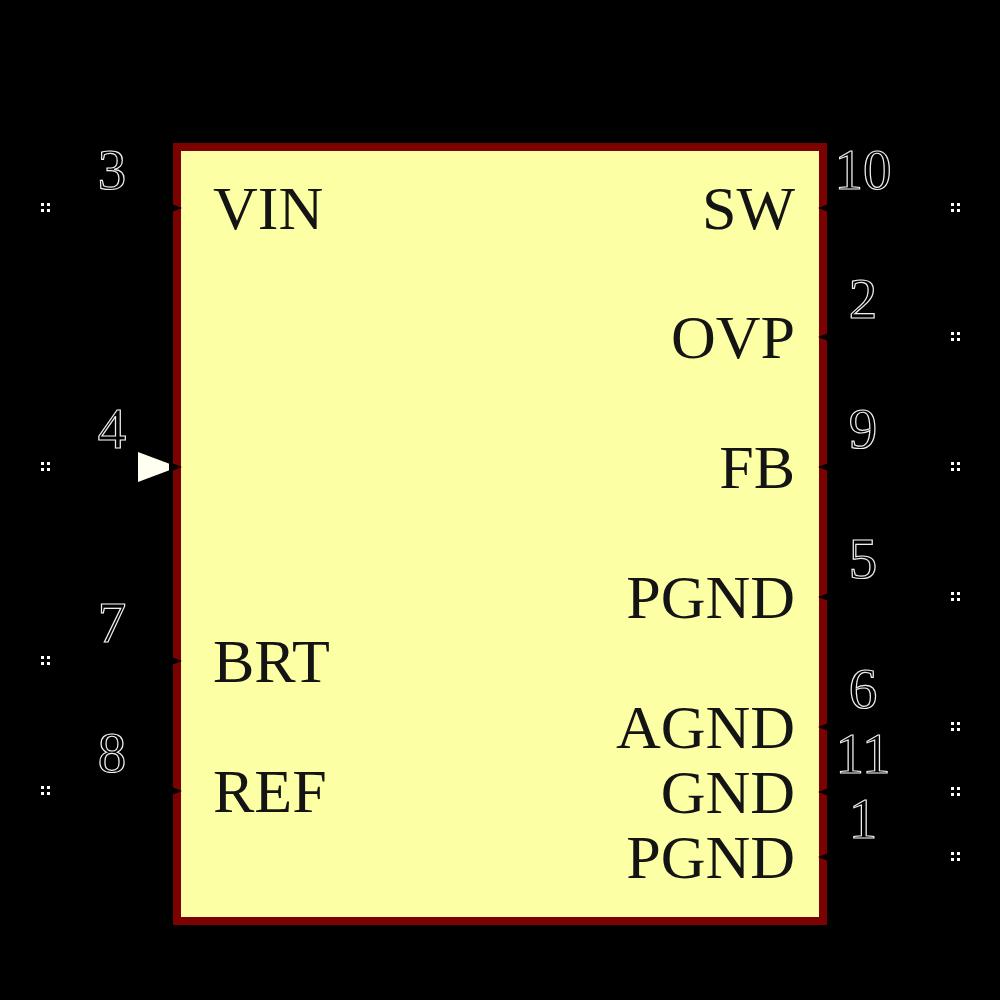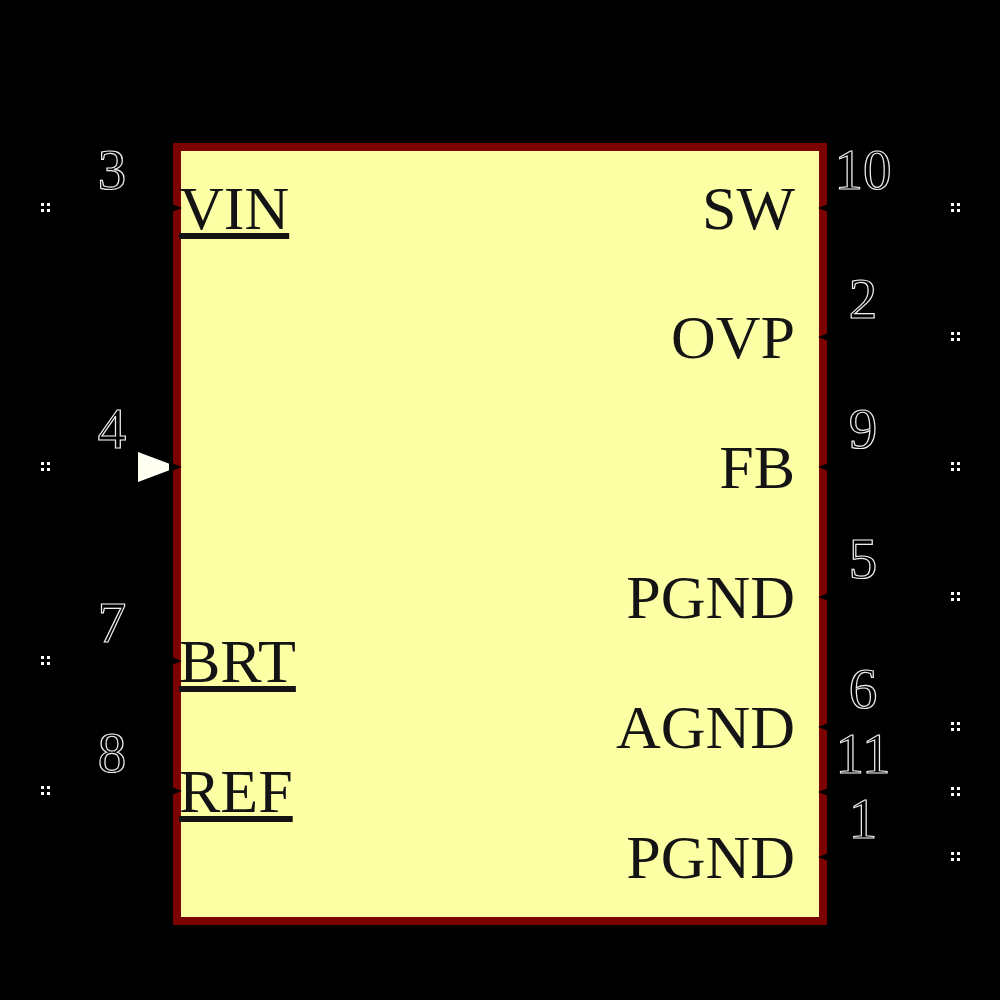--- a/index.html
+++ b/index.html
@@ -57,21 +57,21 @@
   .pin.left  .num{left:57px;}
   .pin.right .num{left:808px;}
 
   
   .lbl{
     position:absolute;height:62px;line-height:62px;
     top:calc(var(--y) - 31px);
     font-size:62px;color:var(--label_color,#141414);
     white-space:nowrap;
   }
-  .pin.left  .lbl{left:179px;text-decoration:underline;}
+  .pin.left  .lbl{left:213px;}
   .pin.right .lbl{right:205px;text-align:right;}
 
   
   .en-arrow{
     position:absolute;width:0;height:0;
     left:138px;top:calc(var(--y) - 15px);
     border-top:15px solid transparent;
     border-bottom:15px solid transparent;
     border-left:40px solid var(--arrow_fill,#FFFFF2);
   }
@@ -203,20 +203,21 @@
   <div class="pin right" style="--y:792px">
     <div class="dots">
         <i></i>
         <i></i>
         <i></i>
         <i></i>
       </div>
     <div class="wire"></div>
     <div class="stub"></div>
     <div class="num">11</div>
+    <div class="lbl">GND</div>
   </div>
 
   <div class="pin right" style="--y:857px">
     <div class="dots">
         <i></i>
         <i></i>
         <i></i>
         <i></i>
       </div>
     <div class="wire"></div>

